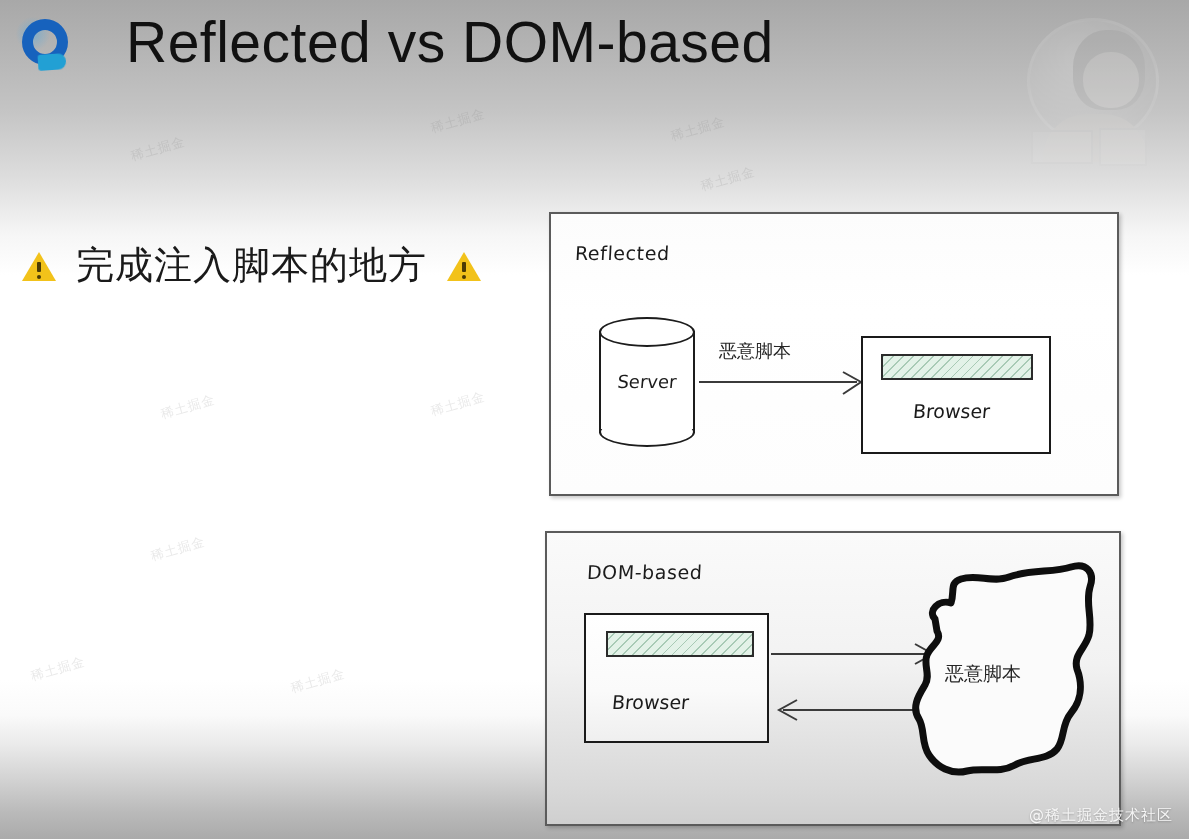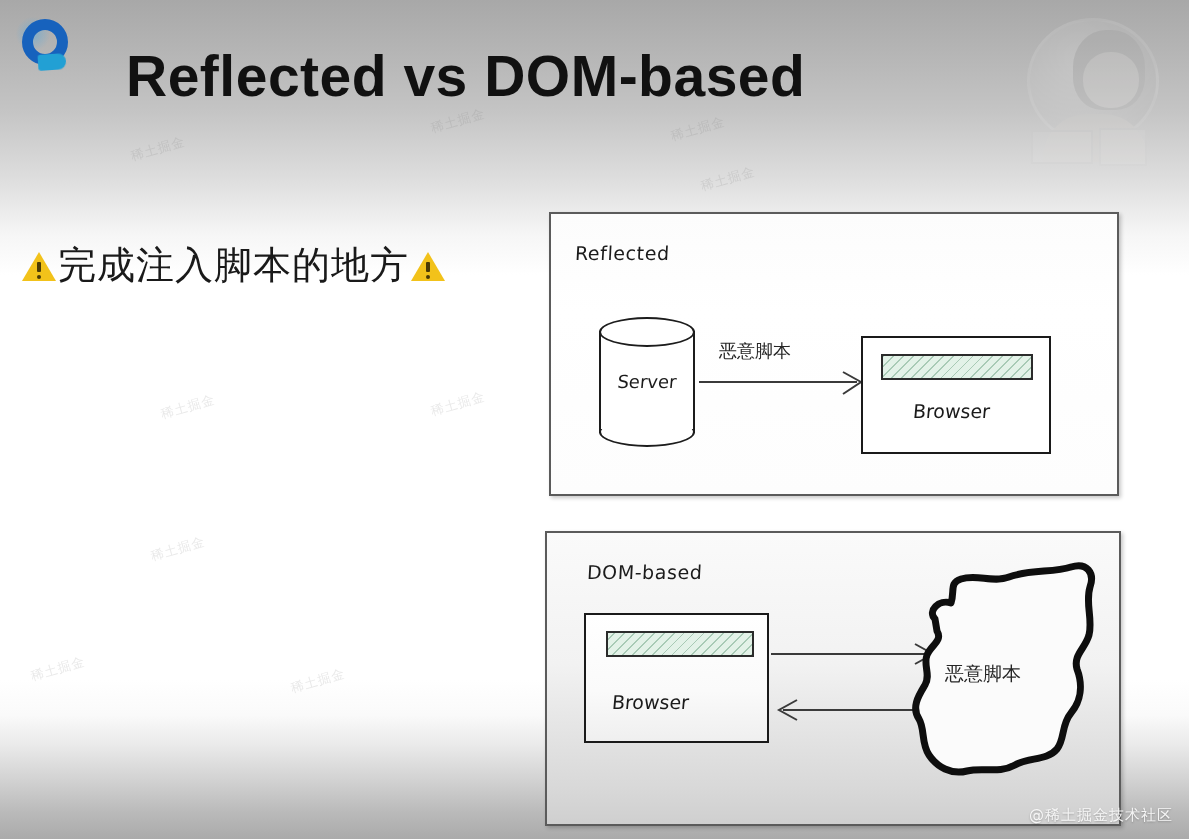--- a/index.html
+++ b/index.html
@@ -132,39 +132,38 @@
     border-radius: 50%;
     background: radial-gradient(circle, rgba(90,170,220,0.55) 0%, rgba(90,170,220,0) 70%);
   }
 
   
   .slide-title {
     position: absolute;
     left: 126px;
     top: 10px;
     font-size: 57px;
-    font-weight: 700;
+    font-weight: 400;
     color: #111111;
     letter-spacing: 0.5px;
     line-height: 1.15;
     white-space: nowrap;
-    margin-top: 34px;
   }
 
   
   .caption {
     position: absolute;
     left: 22px;
     top: 240px;
     font-size: 38px;
     color: #1a1a1a;
     white-space: nowrap;
     display: flex;
     align-items: center;
-    gap: 2px;
+    gap: 20px;
   }
   .warn-icon {
     display: inline-block;
     width: 34px;
     height: 34px;
     position: relative;
     flex: 0 0 auto;
   }
   .warn-icon .tri {
     position: absolute;

